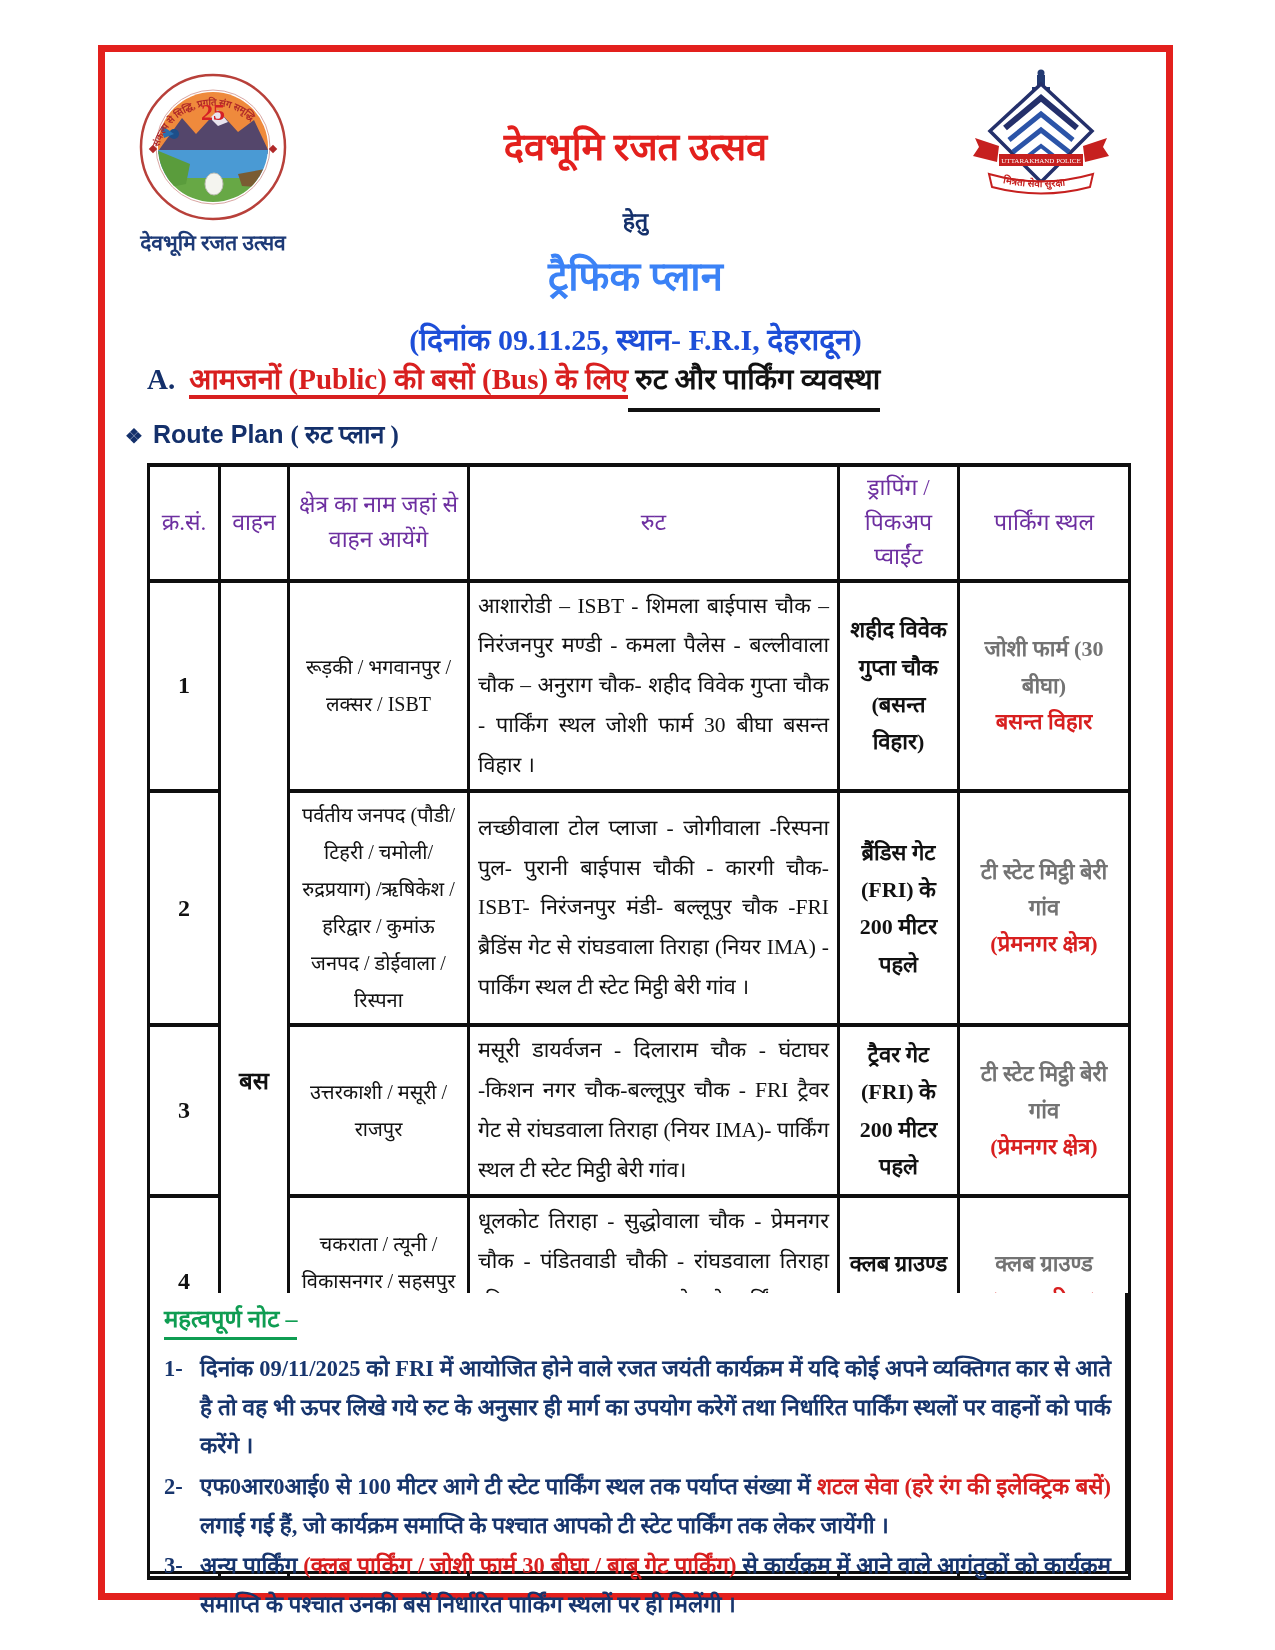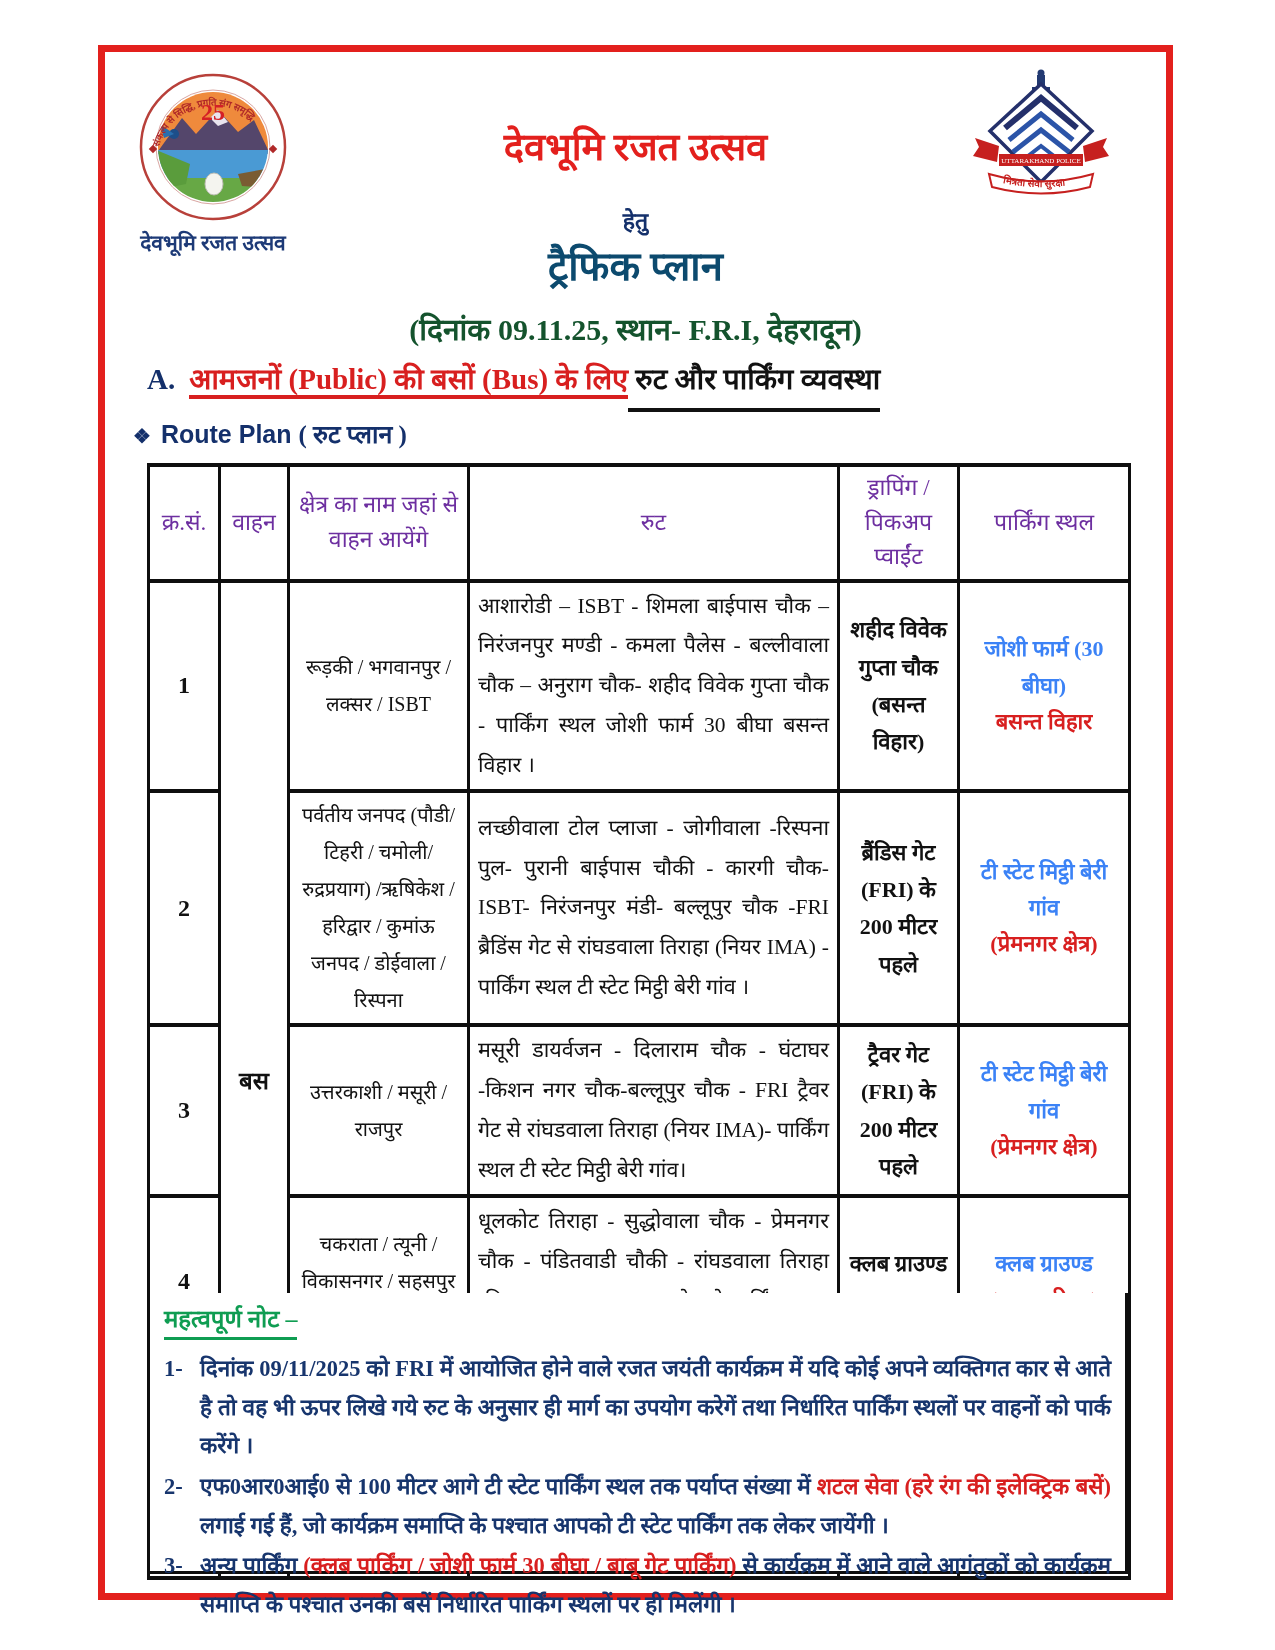--- a/index.html
+++ b/index.html
@@ -8,47 +8,47 @@
   .frame{position:absolute;left:98px;top:45px;width:1061px;height:1541px;
          border:7px solid #e3201d;background:#fff;}
 
   
   .logo-left{position:absolute;left:28px;top:20px;width:160px;text-align:center;}
   .logo-left .caption{margin-top:2px;font-size:21px;font-weight:bold;color:#1d3a77;}
   .logo-right{position:absolute;left:862px;top:16px;width:148px;text-align:center;}
   .title-block{position:absolute;left:0;right:0;top:76px;text-align:center;line-height:1;}
   .doc-title{font-size:38px;font-weight:bold;color:#e3201d;}
   .hetu{margin-top:44px;font-size:23px;font-weight:bold;color:#14306b;}
-  .plan-title{margin-top:14px;font-size:40px;font-weight:bold;color:#0c4a6e;}
-  .dateline{margin-top:28px;font-size:30px;font-weight:bold;color:#14532d;}
+  .plan-title{margin-top:24px;font-size:40px;font-weight:bold;color:#3b82f6;}
+  .dateline{margin-top:28px;font-size:30px;font-weight:bold;color:#1d4ed8;}
 
   
   .section-a{position:absolute;left:42px;top:306px;font-size:29px;font-weight:bold;white-space:nowrap;}
   .section-a .a-label{color:#14306b;margin-right:14px;}
   .section-a .a-red{color:#d81f1f;border-bottom:4px solid #d81f1f;font-family:Liberation Serif, serif;}
   .section-a .a-black{color:#111;border-bottom:4px solid #111;padding-bottom:13px;}
 
-  .route-plan{position:absolute;left:28px;top:364px;font-size:25px;font-weight:bold;color:#14306b;
+  .route-plan{position:absolute;left:20px;top:364px;font-size:25px;font-weight:bold;color:#14306b;
               font-family:"Liberation Sans", sans-serif;}
   .route-plan .bullet{font-size:20px;margin-right:10px;}
   .route-plan .hi{font-family:"Liberation Serif", serif;}
 
   
   table.route-table{position:absolute;left:42px;top:411px;width:981px;border-collapse:collapse;
                     table-layout:fixed;}
   .route-table th,.route-table td{border:3px solid #0e0e0e;border-top-width:4px;border-bottom-width:4px;
                     vertical-align:middle;padding:4px 8px;}
   .route-table th{color:#6d2fa0;font-weight:normal;font-size:23px;text-align:center;line-height:1.5;height:92px;}
   .cell-sn{font-weight:bold;font-size:24px;text-align:center;}
   .cell-vehicle{font-weight:bold;font-size:24px;text-align:center;}
   .cell-area{font-size:20px;text-align:center;line-height:1.85;}
   .cell-route{font-size:21.5px;text-align:justify;line-height:1.85;padding:6px 12px;}
   .cell-drop{font-size:22px;font-weight:bold;text-align:center;line-height:1.7;}
   .cell-park{font-size:22px;font-weight:bold;text-align:center;line-height:1.65;}
-  .park-green{color:#3b82f6;display:block;}
+  .park-green{color:#737373;display:block;}
   .park-red{color:#d81f1f;display:block;}
   .r1{height:122px;}.r2{height:159px;}.r3{height:140px;}.r4{height:117px;}.r5{height:152px;}
 
   
   .notes{position:absolute;left:42px;top:1241px;width:981px;height:281px;border:3px solid #0e0e0e;
          border-top:none;padding:8px 14px 0 14px;box-sizing:border-box;background:#fff;}
   .notes-heading{display:inline-block;font-size:24px;font-weight:bold;color:#0f9d52;
                  border-bottom:3px solid #0f9d52;padding-bottom:3px;margin-bottom:10px;}
   .note{display:flex;align-items:flex-start;font-size:22.5px;font-weight:bold;color:#17356d;
         line-height:1.72;margin-bottom:2px;}

